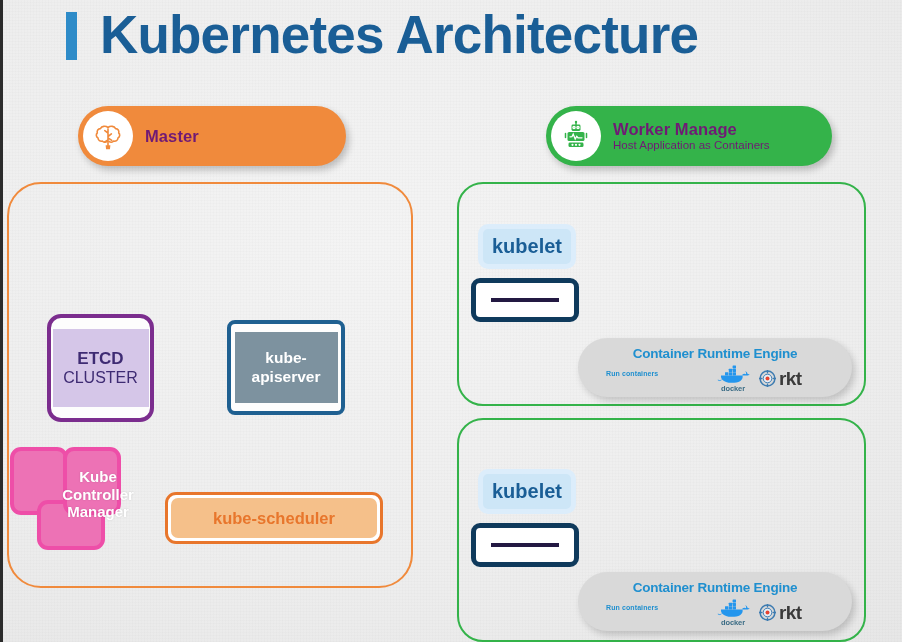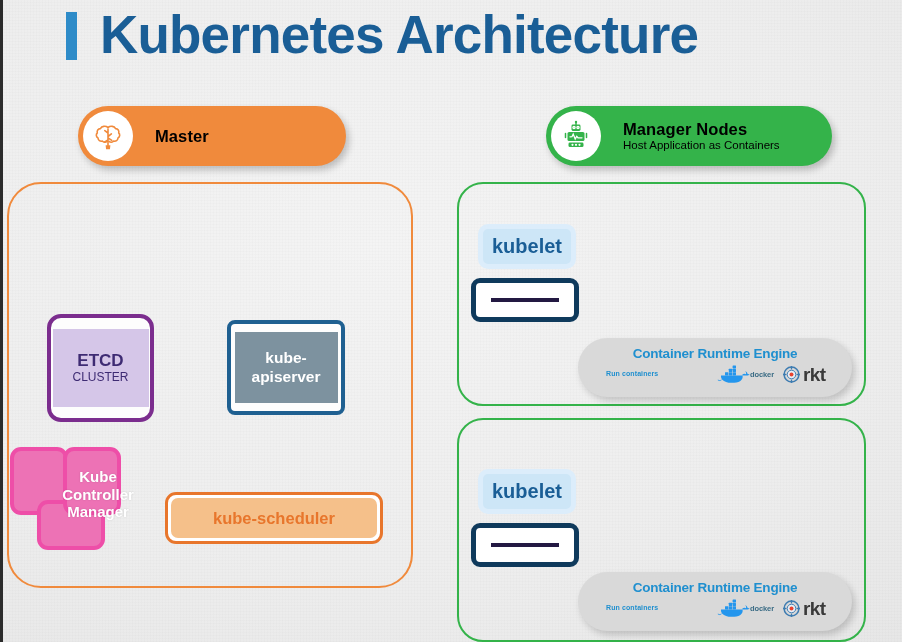--- a/index.html
+++ b/index.html
@@ -89,22 +89,22 @@
     height: 50px;
     min-width: 50px;
     border-radius: 50%;
     background: #ffffff;
     margin-left: 5px;
     display: flex;
     align-items: center;
     justify-content: center;
   }
   .pill-textwrap {
-    margin-left: 22px;
-    color: #000000;
+    margin-left: 12px;
+    color: #701a75;
     line-height: 1.12;
     padding-right: 8px;
   }
   .pill-title {
     font-size: 16.5px;
     font-weight: bold;
     letter-spacing: 0.1px;
   }
   .pill-sub {
     font-size: 11.5px;
@@ -147,21 +147,21 @@
     height: 78px;
     background: #D5C6E8;
     display: flex;
     flex-direction: column;
     align-items: center;
     justify-content: center;
     color: #3E2B73;
     line-height: 1.15;
   }
   .etcd-bold { font-size: 17px; font-weight: bold; }
-  .etcd-reg  { font-size: 12px; font-weight: normal; }
+  .etcd-reg  { font-size: 16px; font-weight: normal; }
 
   .api-box {
     position: absolute;
     left: 227px;
     top: 320px;
     width: 118px;
     height: 95px;
     border: 4px solid #1F6091;
     border-radius: 8px;
     background: #fdfdfd;
@@ -324,21 +324,21 @@
     letter-spacing: 0.1px;
   }
   .cre-logos {
     position: absolute;
     left: 138px;
     top: 26px;
     display: flex;
     align-items: center;
     gap: 9px;
   }
-  .docker-logo { display: flex; flex-direction: row; align-items: center; }
+  .docker-logo { display: flex; flex-direction: column; align-items: center; }
   .docker-word {
     font-size: 7.5px;
     font-weight: bold;
     color: #3B6C85;
     letter-spacing: -0.1px;
     margin-top: -1px;
   }
   .rkt-logo { display: flex; align-items: center; gap: 3px; }
   .rkt-word {
     font-size: 19px;
@@ -394,21 +394,21 @@
           <circle cx="16" cy="24.8" r="1.1"></circle>
           <circle cx="19.5" cy="24.8" r="1.1"></circle>
         </g>
         <g stroke="#34B34A" stroke-width="1.5" stroke-linecap="round">
           <path d="M5.5 13.5v4M26.5 13.5v4M16 4.5V2.2"></path>
         </g>
         <circle cx="16" cy="1.9" r="1.2" fill="#34B34A"></circle>
       </svg>
     </div>
     <div class="pill-textwrap">
-      <div class="pill-title">Manager Nodes</div>
+      <div class="pill-title">Worker Manage</div>
       <div class="pill-sub">Host Application as Containers</div>
     </div>
   </div>
 
   <div class="master-panel"></div>
 
   <div class="etcd-box">
     <div class="etcd-inner">
       <div class="etcd-bold">ETCD</div>
       <div class="etcd-reg">CLUSTER</div>

